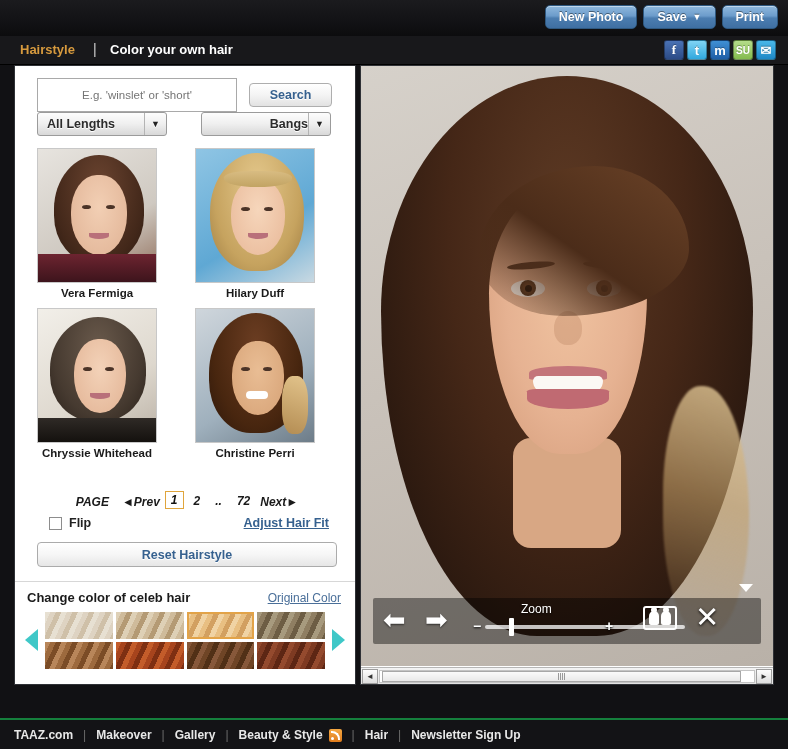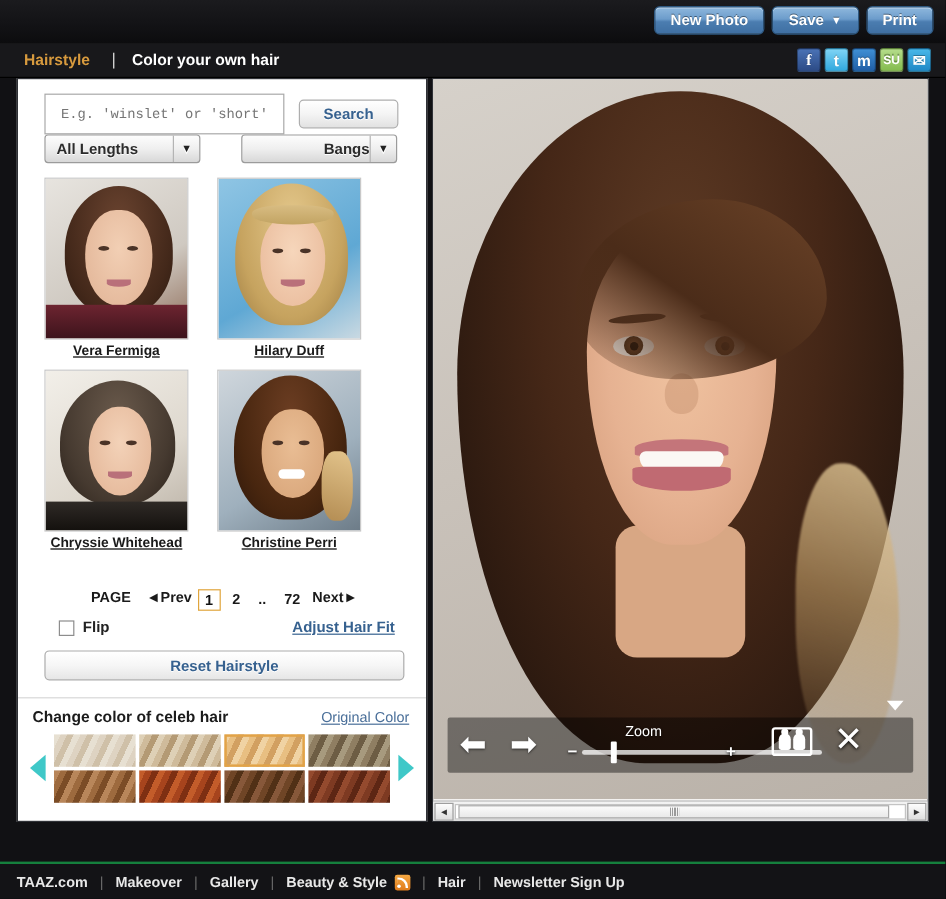--- a/index.html
+++ b/index.html
@@ -82,21 +82,21 @@
   .rightpanel {
     position:absolute; left:360px; top:0; width:414px; height:620px;
     background:#fff; border:1px solid #2f3136; overflow:hidden;
   }
 
   
   .searchrow { position:absolute; left:22px; top:12px; display:flex; align-items:center; }
   .search-input {
     width:200px; height:22px; padding:16px 6px;
     border:1px solid #a9a9a9; font-size:11.5px; color:#999;
-    font-family:Liberation Mono, monospace; text-align:center;
+    font-family:Liberation Sans, sans-serif; text-align:center;
     background:#fff; outline:none;
   }
   .search-btn {
     margin-left:12px; width:83px; height:24px;
     display:flex; align-items:center; justify-content:center;
     font-size:12.5px; font-weight:bold; color:#36618f;
     background: linear-gradient(#ffffff,#f4f4f4 50%,#e2e2e2);
     border:1px solid #aeaeae; border-radius:4px; cursor:pointer;
     text-shadow:0 1px 0 #fff;
   }
@@ -112,38 +112,38 @@
   .dd .ddlabel { padding-left:9px; flex:1; }
   .dd .ddarrow {
     width:22px; height:100%; border-left:1px solid #b4b4b4;
     display:flex; align-items:center; justify-content:center; font-size:9px; color:#222;
   }
   .dd.lengths { width:130px; }
   .dd.bangs { width:130px; margin-left:34px;text-align:right; }
 
   
   .grid { position:absolute; left:22px; top:82px; width:290px; }
-  .thumbrow { display:flex; gap:24px; margin-bottom:9px;text-decoration:underline; }
+  .thumbrow { display:flex; gap:38px; margin-bottom:9px; }
   .thumb { width:120px; cursor:pointer; }
   .thumb .img { width:120px; height:135px; border:1px solid #c8c8c8; overflow:hidden; position:relative; }
   .thumb .cap { text-align:center; font-size:11.5px; font-weight:bold; color:#1a1a1a; margin-top:4px; }
 
   
   .face { position:absolute; inset:0; }
   .f-bg { position:absolute; inset:0; }
   .f-hair { position:absolute; border-radius:50% 50% 44% 44%; }
   .f-skin { position:absolute; border-radius:46% 46% 50% 50%; }
   .f-eye { position:absolute; width:9px; height:4px; border-radius:50%; background:#4a3327; }
   .f-mouth { position:absolute; width:20px; height:6px; border-radius:0 0 50% 50%; background:#b9707a; }
 
   
   .pager {
     position:absolute; left:22px; top:425px; width:300px;
-    display:flex; align-items:flex-start; justify-content:center; gap:5px;
-    font-size:12px; color:#1a1a1a; font-weight:bold;
+    display:flex; align-items:flex-end; justify-content:center; gap:5px;
+    font-size:12px; color:#1a1a1a; font-weight:bold;font-style:italic;
   }
   .pager .lbl { margin-right:8px; }
   .pager a { color:#1a1a1a; text-decoration:none; cursor:pointer; }
   .pager .pg { padding:1px 5px; }
   .pager .pg.cur { border:1px solid #e0a53c; color:#111; }
 
   
   .fliprow { position:absolute; left:22px; top:450px; width:300px; height:20px; }
   .chk {
     position:absolute; left:12px; top:1px; width:13px; height:13px;

